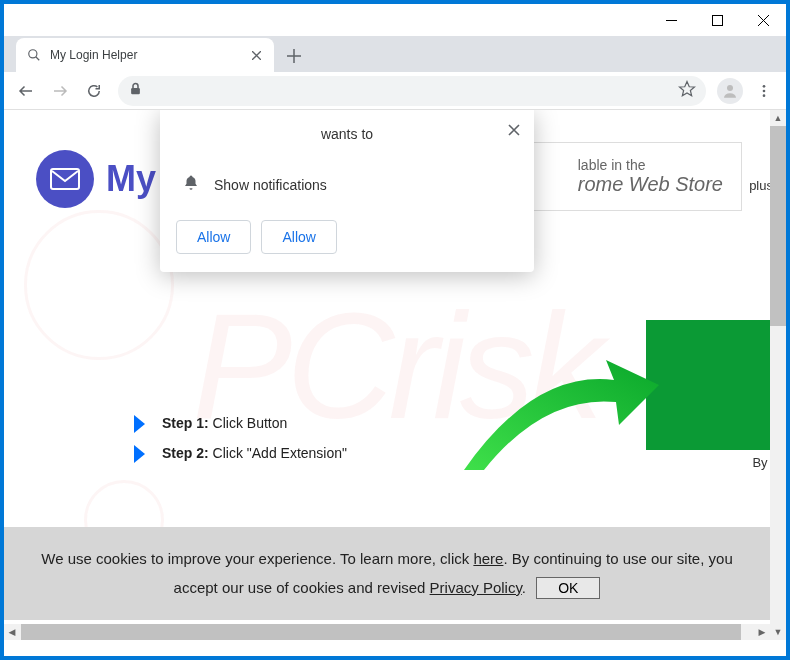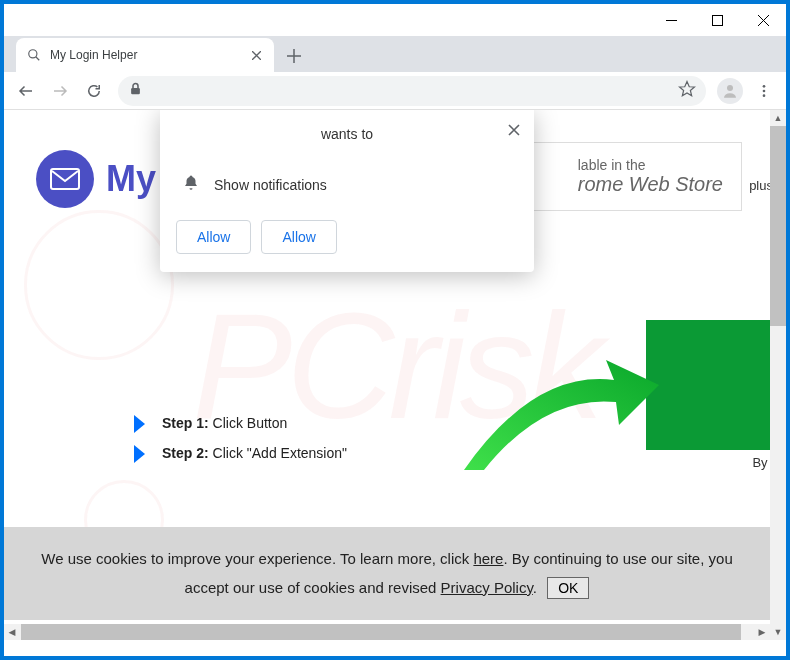--- a/index.html
+++ b/index.html
@@ -40,21 +40,21 @@
 .step { display: flex; align-items: flex-start; gap: 17px; margin-bottom: 12px; font-size: 14px; color: #222; }
 .step-arrow { width: 0; height: 0; border-top: 9px solid transparent; border-bottom: 9px solid transparent; border-left: 11px solid #0070ff; }
 .step b { font-weight: 700; }
 
 .green-arrow { position: absolute; top: 230px; left: 450px; z-index: 3; }
 .green-box { position: absolute; top: 210px; right: 0; width: 140px; height: 130px; background: #0b9a35; z-index: 2; }
 .byline { position: absolute; top: 345px; right: 4px; font-size: 13px; color: #333; z-index: 2; }
 
 .cookie-banner { position: absolute; bottom: 20px; left: 0; right: 16px; background: #d6d6d6; padding: 18px 30px; font-size: 15px; color: #222; text-align: center; line-height: 1.9; z-index: 10; }
 .cookie-banner .uline { text-decoration: underline; }
-.ok-btn { border: 1px solid #666; background: #e8e8e8; padding: 2px 10px; font-size: 14px; margin-left: 6px; }
+.ok-btn { border: 1px solid #666; background: #e8e8e8; padding: 2px 21px; font-size: 14px; margin-left: 6px; }
 
 .notif-popup { position: absolute; top: 0; left: 156px; width: 374px; background: #fff; border-radius: 0 0 4px 4px; box-shadow: 0 4px 24px rgba(0,0,0,0.25); padding: 16px 16px 18px 16px; z-index: 50; }
 .notif-head { text-align: center; font-size: 14px; color: #333; margin-bottom: 14px; }
 .notif-close { position: absolute; top: 12px; right: 14px; color: #5f6368; font-size: 15px; font-weight: bold; }
 .notif-body { display: flex; align-items: center; gap: 14px; padding-left: 6px; margin-bottom: 24px; margin-top: 32px; }
 .bell { color: #5f6368; }
 .notif-text { font-size: 14px; color: #333; }
 .notif-actions { display: flex; justify-content: flex-start; gap: 10px; }
 .notif-btn { border: 1px solid #d0d6dc; background: #fff; color: #1a73e8; padding: 8px 20px; border-radius: 4px; font-size: 14px; }
 

